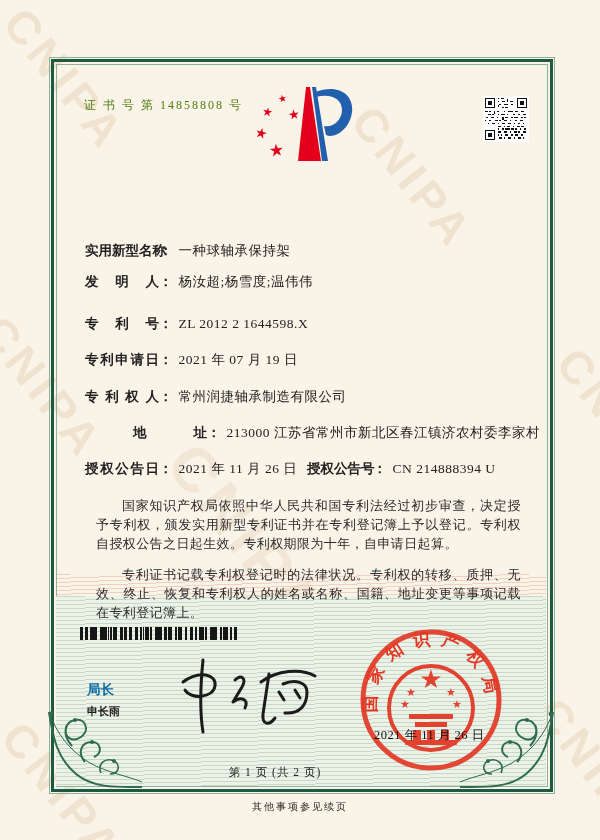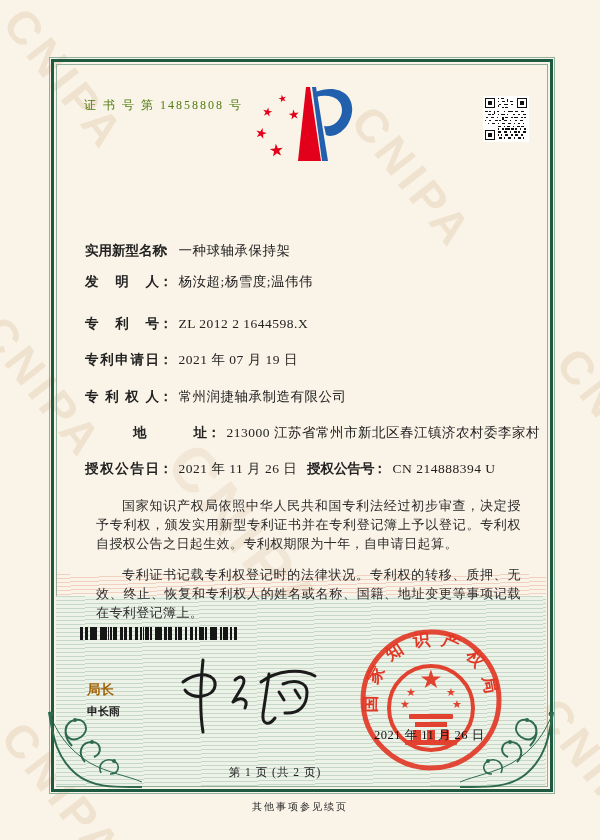--- a/index.html
+++ b/index.html
@@ -46,21 +46,21 @@
       color:#2b2b2b;text-align:justify;}
   .paras p{margin:12px;text-indent:2em;letter-spacing:0.4px;}
 
   .barcode{position:absolute;left:80px;top:627px;width:160px;height:13px;
       background-image:
         repeating-linear-gradient(90deg,#161616 0 2px,transparent 2px 5px),
         repeating-linear-gradient(90deg,#161616 0 1px,transparent 1px 7px),
         repeating-linear-gradient(90deg,#161616 0 3px,transparent 3px 11px);}
 
   .signer-title{position:absolute;left:87px;top:681px;font-size:13.5px;font-weight:600;
-      font-family:"Liberation Sans","DejaVu Sans",sans-serif;color:#a16207;}
+      font-family:"Liberation Sans","DejaVu Sans",sans-serif;color:#0369a1;}
   .signer-name{position:absolute;left:87px;top:704px;font-size:11px;font-weight:600;
       font-family:"Liberation Sans","DejaVu Sans",sans-serif;color:#1c1c1c;}
   .autograph{position:absolute;left:165px;top:652px;}
 
   .seal{position:absolute;left:357px;top:626px;width:148px;height:148px;}
   .seal-date{position:absolute;left:374px;top:727px;width:110px;font-size:12.5px;
       letter-spacing:0.5px;color:#111;white-space:nowrap;}
 
   .page-info{position:absolute;left:49px;top:765px;width:452px;text-align:center;
       font-size:11.5px;color:#222;letter-spacing:1px;}

